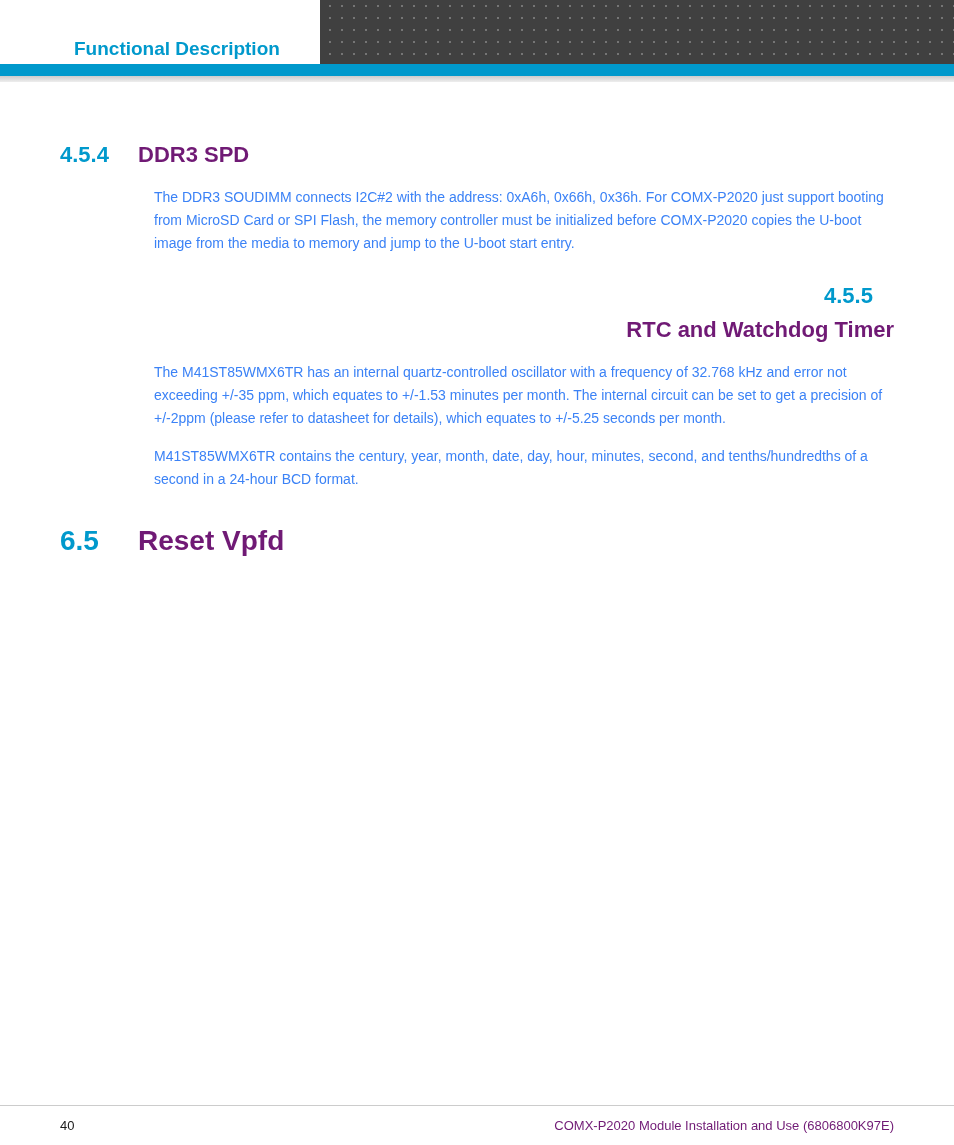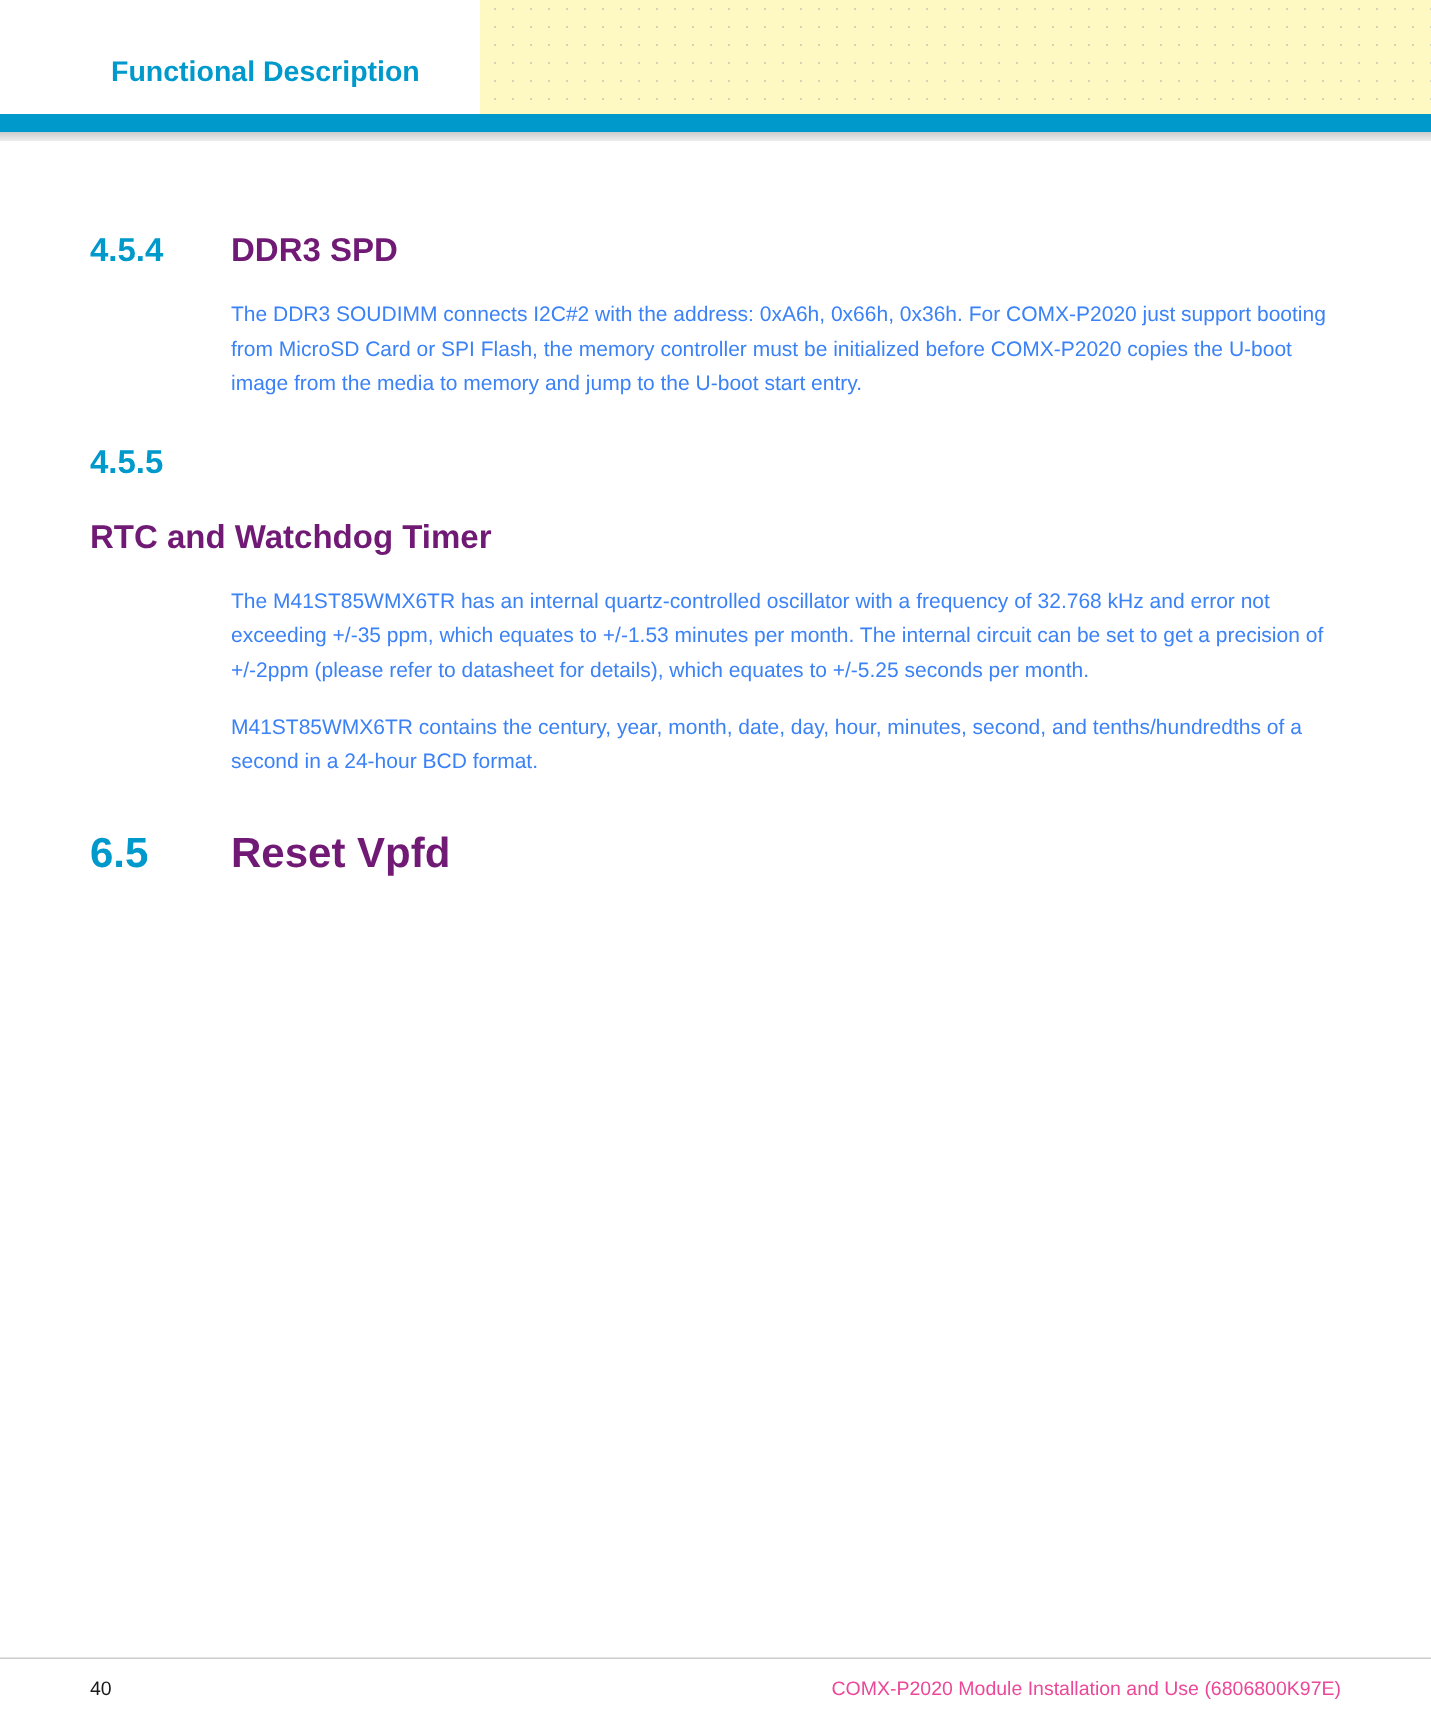--- a/index.html
+++ b/index.html
@@ -15,22 +15,22 @@
       font-family: Arial, Helvetica, sans-serif;
       font-size: 14px;
       color: #1a1a1a;
       position: relative;
     }
 
     
     .header-area {
       position: relative;
       width: 100%;
-      height: 76px;
-      background: #fef9c3;
+      height: 64px;
+      background: #404040;
       overflow: hidden;
     }
 
     
     .dot-pattern {
       position: absolute;
       top: 0;
       left: 0;
       right: 0;
       height: 90px;
@@ -73,22 +73,22 @@
     }
 
     
     .main-content {
       padding: 30px 60px 60px 60px;
     }
 
     
     .section-heading {
       display: flex;
-      align-items: flex-start;
-      gap: 24px;
+      align-items: flex-end;
+      gap: 8px;
       margin-bottom: 18px;
       margin-top: 30px;
     }
 
     .section-number {
       font-size: 22px;
       font-weight: bold;
       color: #0099cc;
       min-width: 70px;
     }
@@ -133,21 +133,21 @@
       padding: 0 60px;
     }
 
     .footer-left {
       font-size: 13px;
       color: #1a1a1a;
     }
 
     .footer-right {
       font-size: 13px;
-      color: #ec4899;
+      color: #701a75;
     }
 
     .section-spacer {
       margin-top: 10px;
     }
   </style>
 </head>
 <body>
 
 <div class="header-area">

